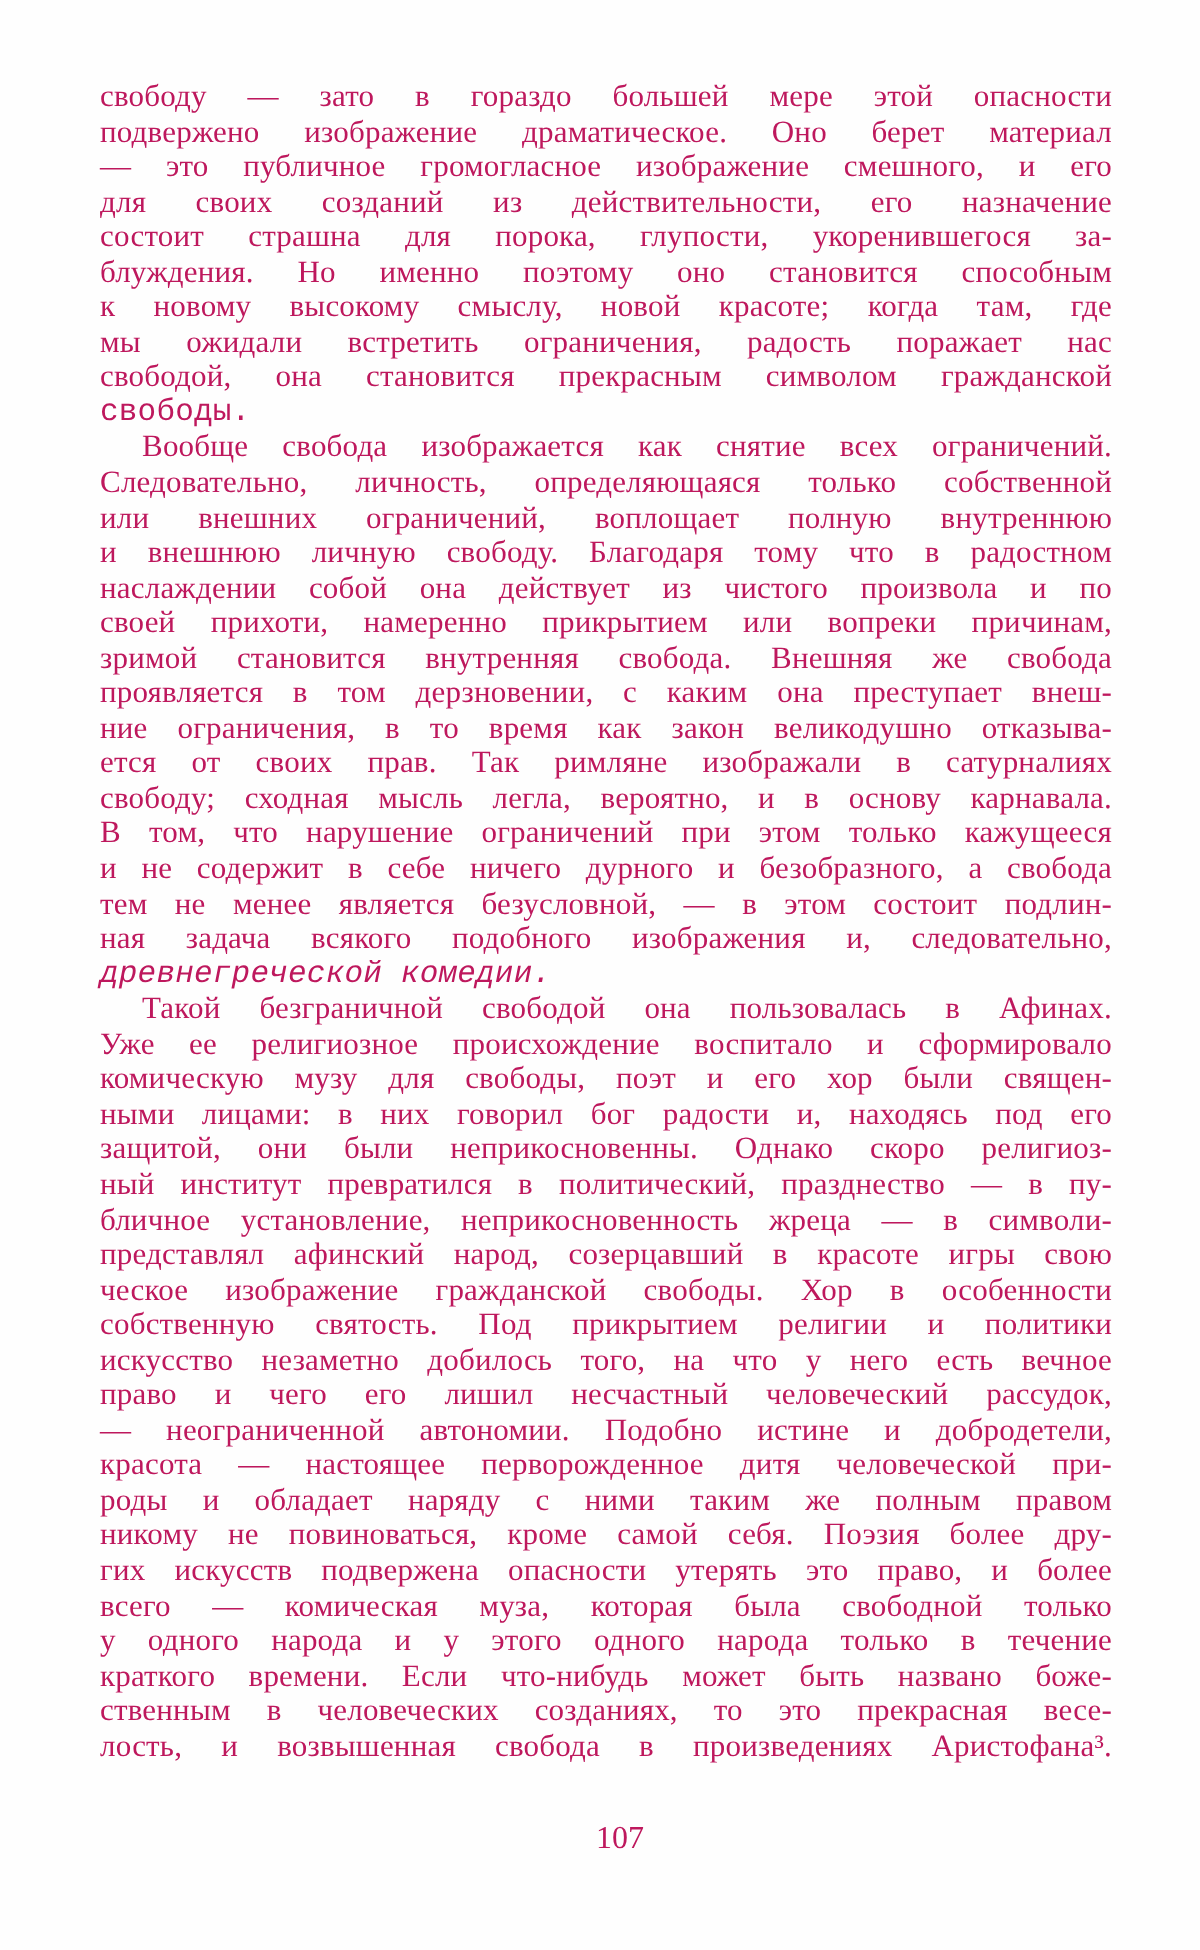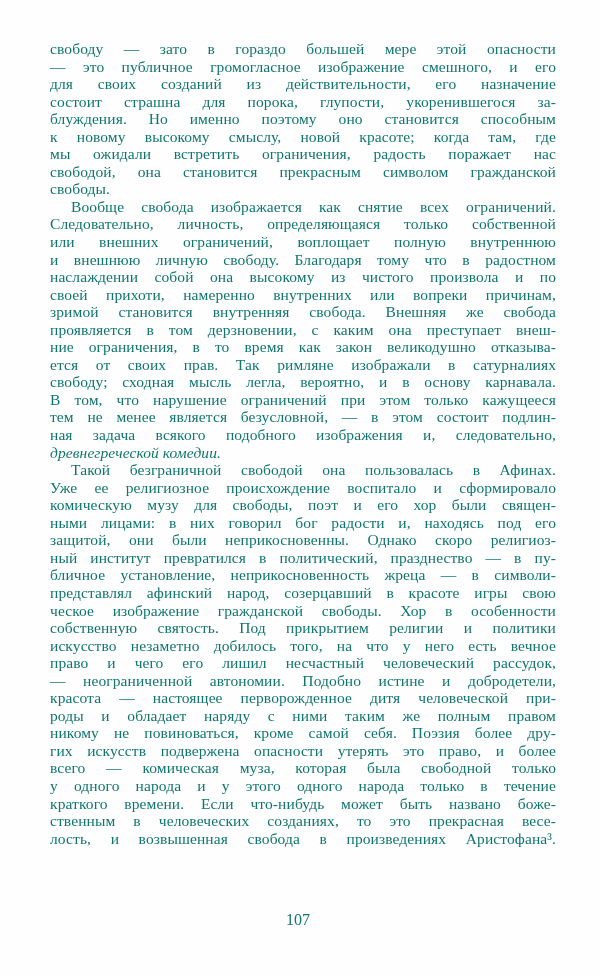--- a/index.html
+++ b/index.html
@@ -9,85 +9,88 @@
     height: 975px;
     overflow: hidden;
     background: #ffffff;
   }
   .page {
     position: relative;
     width: 600px;
     height: 975px;
     background: #fefefe;
     font-family: "Liberation Serif", "DejaVu Serif", serif;
-    color: #0f766e;
+    color: #be185d;
   }
   .text-block {
     position: absolute;
     left: 50px;
     top: 40px;
     width: 506px;
   }
   .line {
     font-size: 15.5px;
     line-height: 17.55px;
     height: 17.55px;
     letter-spacing: 0.1px;
     text-align: justify;
     text-align-last: justify;
     white-space: normal;
     overflow: visible;
   }
   .line.lastline {
     text-align: right;
     text-align-last: left;
+    font-family: Liberation Mono, monospace;
   }
   .line.indent {
     text-indent: 21px;
     font-family: Liberation Serif, serif;
   }
   .line.italic {
     font-style: italic;
   }
   .page-number {
     position: absolute;
     top: 911px;
-    left: 45px;
+    left: 57px;
     width: 506px;
     text-align: center;
     font-size: 16px;
     line-height: 18px;
   }
 </style>
 </head>
 <body>
 
 <div class="page">
   <div class="text-block" id="text-block">
       <div class="line">свободу — зато в гораздо большей мере этой опасности</div>
+      <div class="line">подвержено изображение драматическое. Оно берет материал</div>
       <div class="line">— это публичное громогласное изображение смешного, и его</div>
       <div class="line">для своих созданий из действительности, его назначение</div>
       <div class="line">состоит страшна для порока, глупости, укоренившегося за-</div>
       <div class="line">блуждения. Но именно поэтому оно становится способным</div>
       <div class="line">к новому высокому смыслу, новой красоте; когда там, где</div>
       <div class="line">мы ожидали встретить ограничения, радость поражает нас</div>
       <div class="line">свободой, она становится прекрасным символом гражданской</div>
       <div class="line lastline">свободы.</div>
       <div class="line indent">Вообще свобода изображается как снятие всех ограничений.</div>
       <div class="line">Следовательно, личность, определяющаяся только собственной</div>
       <div class="line">или внешних ограничений, воплощает полную внутреннюю</div>
       <div class="line">и внешнюю личную свободу. Благодаря тому что в радостном</div>
-      <div class="line">наслаждении собой она высокому из чистого произвола и по</div>
-      <div class="line">своей прихоти, намеренно внутренних или вопреки причинам,</div>
+      <div class="line">наслаждении собой она действует из чистого произвола и по</div>
+      <div class="line">своей прихоти, намеренно прикрытием или вопреки причинам,</div>
       <div class="line">зримой становится внутренняя свобода. Внешняя же свобода</div>
       <div class="line">проявляется в том дерзновении, с каким она преступает внеш-</div>
       <div class="line">ние ограничения, в то время как закон великодушно отказыва-</div>
       <div class="line">ется от своих прав. Так римляне изображали в сатурналиях</div>
       <div class="line">свободу; сходная мысль легла, вероятно, и в основу карнавала.</div>
       <div class="line">В том, что нарушение ограничений при этом только кажущееся</div>
+      <div class="line">и не содержит в себе ничего дурного и безобразного, а свобода</div>
       <div class="line">тем не менее является безусловной, — в этом состоит подлин-</div>
       <div class="line">ная задача всякого подобного изображения и, следовательно,</div>
       <div class="line lastline italic">древнегреческой комедии.</div>
       <div class="line indent">Такой безграничной свободой она пользовалась в Афинах.</div>
       <div class="line">Уже ее религиозное происхождение воспитало и сформировало</div>
       <div class="line">комическую музу для свободы, поэт и его хор были священ-</div>
       <div class="line">ными лицами: в них говорил бог радости и, находясь под его</div>
       <div class="line">защитой, они были неприкосновенны. Однако скоро религиоз-</div>
       <div class="line">ный институт превратился в политический, празднество — в пу-</div>
       <div class="line">бличное установление, неприкосновенность жреца — в символи-</div>

